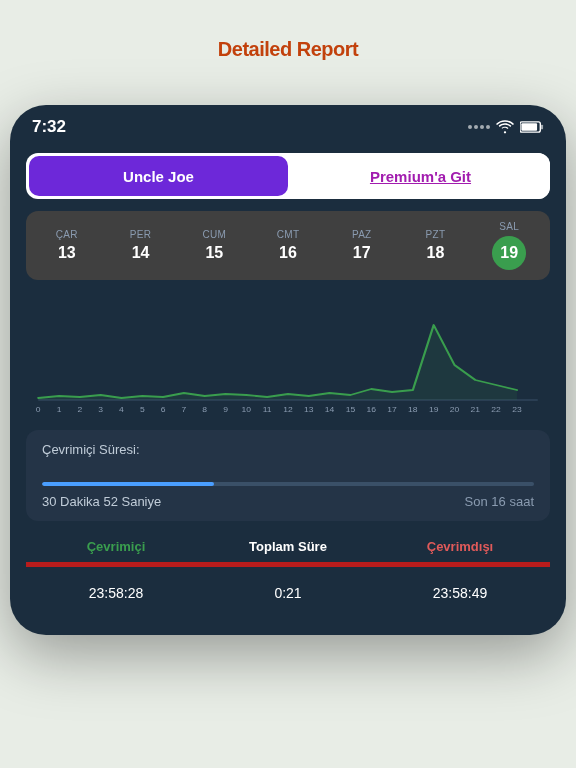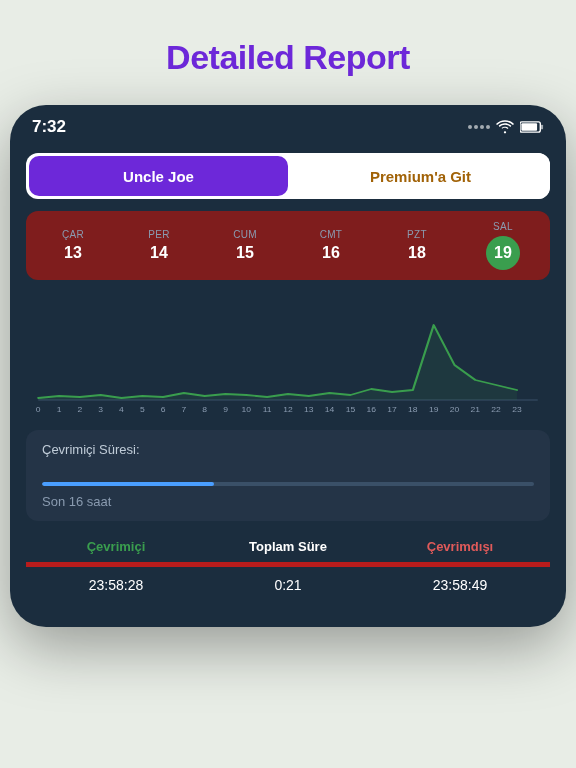--- a/index.html
+++ b/index.html
@@ -9,26 +9,26 @@
       height: 768px;
       background-color: #e8ede6;
       font-family: -apple-system, BlinkMacSystemFont, 'Helvetica Neue', Arial, sans-serif;
       display: flex;
       flex-direction: column;
       align-items: center;
       overflow: hidden;
     }
 
     .page-title {
-      font-size: 34px;
+      font-size: 20px;
       font-weight: 700;
-      color: #6d28d9;
+      color: #c2410c;
       text-align: center;
       margin-top: 38px;
-      margin-bottom: 28px;
+      margin-bottom: 44px;
       letter-spacing: -0.5px;
     }
 
     .phone-frame {
       width: 556px;
       background: #1b2d3e;
       border-radius: 36px;
       overflow: hidden;
       box-shadow: 0 20px 60px rgba(0,0,0,0.35);
       padding-bottom: 24px;
@@ -91,27 +91,28 @@
 
     .seg-btn.active {
       background: #6d28d9;
       color: white;
       border-radius: 10px;
       margin: 3px;
     }
 
     .seg-btn.inactive {
       background: white;
-      color: #a16207;
+      color: #a21caf;
+      text-decoration: underline;
     }
 
     
     .day-selector {
       margin: 0 16px 10px 16px;
-      background: #7f1d1d;
+      background: #404040;
       border-radius: 12px;
       padding: 10px 4px;
       display: flex;
       justify-content: space-around;
       align-items: center;
     }
 
     .day-item {
       display: flex;
       flex-direction: column;
@@ -230,20 +231,21 @@
       display: flex;
       justify-content: space-between;
       padding: 10px 4px;
     }
 
     .stats-cell {
       font-size: 14px;
       color: white;
       flex: 1;
       text-align: center;
+      margin-top: 8px;
     }
   </style>
 </head>
 <body>
 
 <h1 class="page-title">Detailed Report</h1>
 
 <div class="phone-frame">
 
   <div class="status-bar">
@@ -282,20 +284,24 @@
       <span class="day-label">PER</span>
       <span class="day-num">14</span>
     </div>
     <div class="day-item">
       <span class="day-label">CUM</span>
       <span class="day-num">15</span>
     </div>
     <div class="day-item">
       <span class="day-label">CMT</span>
       <span class="day-num">16</span>
+    </div>
+    <div class="day-item">
+      <span class="day-label">PAZ</span>
+      <span class="day-num">17</span>
     </div>
     <div class="day-item">
       <span class="day-label">PZT</span>
       <span class="day-num">18</span>
     </div>
     <div class="day-item selected">
       <span class="day-label">SAL</span>
       <span class="day-num">19</span>
     </div>
   </div>
@@ -389,20 +395,21 @@
         "></polygon>
     </svg>
   </div>
 
   <div class="duration-card">
     <div class="duration-label">Çevrimiçi Süresi:</div>
     <div class="duration-progress">
       <div class="duration-progress-fill"></div>
     </div>
     <div class="duration-row">
+      <span class="duration-value">30 Dakika 52 Saniye</span>
       <span class="duration-range">Son 16 saat</span>
     </div>
   </div>
 
   <div class="stats-table">
     <div class="stats-header">
       <span class="stats-col-label online">Çevrimiçi</span>
       <span class="stats-col-label total">Toplam Süre</span>
       <span class="stats-col-label offline">Çevrimdışı</span>
     </div>

